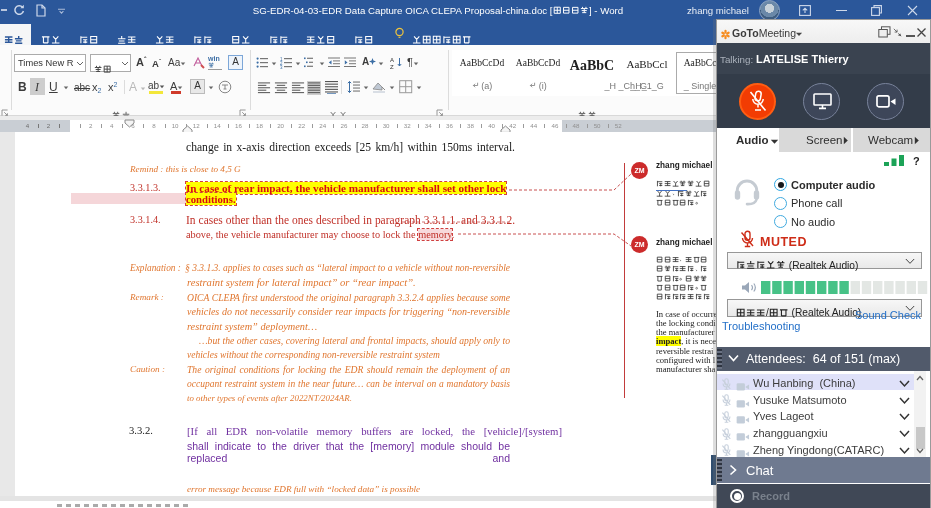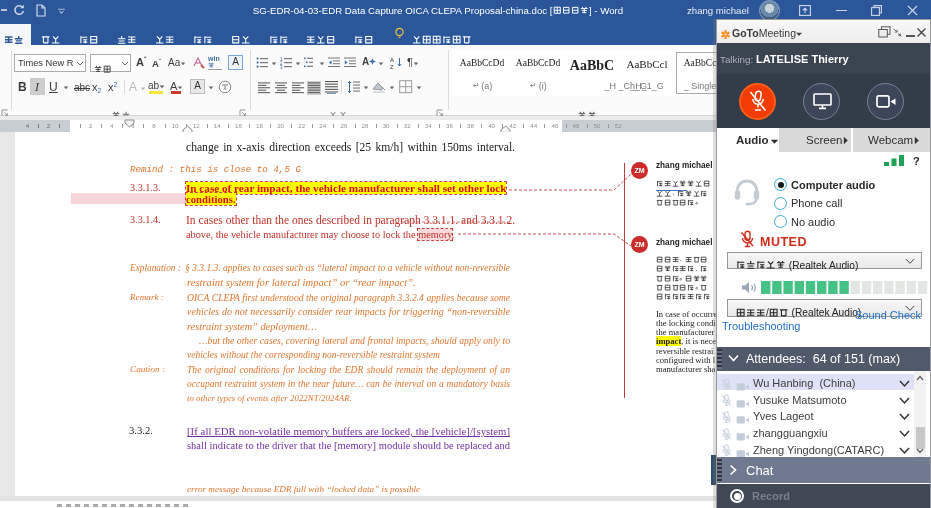--- a/index.html
+++ b/index.html
@@ -403,21 +403,21 @@
   </svg>
 <svg style="position:absolute;left:500px;top:125px" width="11" height="8" viewBox="0 0 11 8">
     <path d="M5.5 1L10 5v2.4H1V5z" fill="#f5f5f5" stroke="#8a8a8a"></path>
   </svg>
 <div style="position:absolute;left:0;top:132px;width:716px;height:376px;background:#e8e8e8"></div>
 <div style="position:absolute;left:0;top:496px;width:716px;height:5px;background:#e4e4e4"></div>
 <div style="position:absolute;left:0;top:501px;width:716px;height:7px;background:#ffffff"></div>
 <div style="position:absolute;left:57px;top:503.5px;width:135px;height:3px;background:repeating-linear-gradient(90deg,#aaa 0 5px,#fff 5px 9px)"></div>
 <div style="position:absolute;left:15px;top:132px;width:701px;height:364px;background:#ffffff;overflow:hidden">
     <div style="position:absolute;left:171.0px;top:8.8px;font-family:'Liberation Serif',serif;font-size:11.60px;color:#1a1a1a;width:329.0px;text-align:justify;text-align-last:justify;">change in x-axis direction exceeds [25 km/h] within 150ms interval.</div>
-    <div style="position:absolute;left:115.0px;top:32.0px;font-family:Liberation Mono, monospace;font-size:9.20px;color:#e0762f;white-space:nowrap;"><i>Remind : this is close to 4,5 G</i></div>
+    <div style="position:absolute;left:115.0px;top:32.0px;font-family:Liberation Serif, serif;font-size:9.20px;color:#e0762f;white-space:nowrap;"><i>Remind : this is close to 4,5 G</i></div>
     <div style="position:absolute;left:115.0px;top:50.0px;font-family:'Liberation Serif',serif;font-size:10.20px;color:#c03028;white-space:nowrap;">3.3.1.3.</div>
     <div style="position:absolute;left:56px;top:60.5px;width:115px;height:11px;background:#f5d6d9"></div>
     <div style="position:absolute;left:171.0px;top:49.5px;font-family:'Liberation Serif',serif;font-size:11.18px;color:#d80f0f;white-space:nowrap;"><span style="background:#ffff00;outline:1px dashed #d04040"><b>In case of rear impact, the vehicle manufacturer shall set other lock</b></span></div>
     <div style="position:absolute;left:171.0px;top:61.0px;font-family:'Liberation Serif',serif;font-size:10.70px;color:#d80f0f;white-space:nowrap;"><span style="background:#ffff00;outline:1px dashed #d04040"><b>conditions.</b></span></div>
     <div style="position:absolute;left:115.0px;top:82.0px;font-family:'Liberation Serif',serif;font-size:10.20px;color:#c03028;white-space:nowrap;">3.3.1.4.</div>
     <div style="position:absolute;left:171.0px;top:82.0px;font-family:'Liberation Serif',serif;font-size:11.46px;color:#c03028;width:329.0px;text-align:justify;text-align-last:justify;">In cases other than the ones described in paragraph 3.3.1.1. and 3.3.1.2.</div>
     <div style="position:absolute;left:171.0px;top:96.5px;font-family:'Liberation Serif',serif;font-size:10.30px;color:#c03028;white-space:nowrap;">above, the vehicle manufacturer may choose to lock the <span style="background:#f7d9dc;outline:1px dashed #d04040">memory</span>.</div>
     <div style="position:absolute;left:115.0px;top:130.5px;font-family:'Liberation Serif',serif;font-size:9.30px;color:#e0762f;white-space:nowrap;"><i>Explanation :</i></div>
     <div style="position:absolute;left:170.0px;top:130.5px;font-family:'Liberation Serif',serif;font-size:9.47px;color:#e0762f;width:325.0px;text-align:justify;text-align-last:justify;"><i>§ 3.3.1.3. applies to cases such as “lateral impact to a vehicle without non-reversible</i></div>
     <div style="position:absolute;left:172.0px;top:145.0px;font-family:'Liberation Serif',serif;font-size:10.60px;color:#e0762f;white-space:nowrap;"><i>restraint system for lateral impact” or “rear impact”.</i></div>
@@ -425,22 +425,22 @@
     <div style="position:absolute;left:172.0px;top:159.5px;font-family:'Liberation Serif',serif;font-size:9.60px;color:#e0762f;width:323.0px;text-align:justify;text-align-last:justify;"><i>OICA CLEPA first understood the original paragraph 3.3.2.4 applies because some</i></div>
     <div style="position:absolute;left:172.0px;top:174.0px;font-family:'Liberation Serif',serif;font-size:10.03px;color:#e0762f;width:323.0px;text-align:justify;text-align-last:justify;"><i>vehicles do not necessarily consider rear impacts for triggering “non-reversible</i></div>
     <div style="position:absolute;left:172.0px;top:188.5px;font-family:'Liberation Serif',serif;font-size:10.30px;color:#e0762f;white-space:nowrap;"><i>restraint system” deployment…</i></div>
     <div style="position:absolute;left:184.0px;top:203.0px;font-family:'Liberation Serif',serif;font-size:9.67px;color:#e0762f;width:311.0px;text-align:justify;text-align-last:justify;"><i>…but the other cases, covering lateral and frontal impacts, should apply only to</i></div>
     <div style="position:absolute;left:172.0px;top:218.0px;font-family:'Liberation Serif',serif;font-size:9.50px;color:#e0762f;white-space:nowrap;"><i>vehicles without the corresponding non-reversible restraint system</i></div>
     <div style="position:absolute;left:115.0px;top:232.0px;font-family:'Liberation Serif',serif;font-size:9.20px;color:#e0762f;white-space:nowrap;"><i>Caution :</i></div>
     <div style="position:absolute;left:172.0px;top:232.0px;font-family:'Liberation Serif',serif;font-size:9.64px;color:#e0762f;width:323.0px;text-align:justify;text-align-last:justify;"><i>The original conditions for locking the EDR should remain the deployment of an</i></div>
     <div style="position:absolute;left:172.0px;top:246.5px;font-family:'Liberation Serif',serif;font-size:9.49px;color:#e0762f;width:323.0px;text-align:justify;text-align-last:justify;"><i>occupant restraint system in the near future… can be interval on a mandatory basis</i></div>
     <div style="position:absolute;left:172.0px;top:261.0px;font-family:'Liberation Serif',serif;font-size:8.90px;color:#e0762f;white-space:nowrap;"><i>to other types of events after 2022NT/2024AR.</i></div>
     <div style="position:absolute;left:114.0px;top:293.0px;font-family:'Liberation Serif',serif;font-size:10.60px;color:#1a1a1a;white-space:nowrap;">3.3.2.</div>
-    <div style="position:absolute;left:172.0px;top:293.0px;font-family:'Liberation Serif',serif;font-size:10.77px;color:#7030a0;width:323.0px;text-align:justify;text-align-last:justify;text-decoration:underline;">[If all EDR non-volatile memory buffers are locked, the [vehicle]/[system]</div>
-    <div style="position:absolute;left:172.0px;top:307.5px;font-family:Liberation Serif, serif;font-size:10.51px;color:#7030a0;width:323.0px;text-align:justify;text-align-last:justify;">shall indicate to the driver that the [memory] module should be replaced and</div>
+    <div style="position:absolute;left:172.0px;top:293.0px;font-family:'Liberation Serif',serif;font-size:10.77px;color:#7030a0;width:375px;text-align:justify;text-align-last:justify;">[If all EDR non-volatile memory buffers are locked, the [vehicle]/[system]</div>
+    <div style="position:absolute;left:172.0px;top:307.5px;font-family:Liberation Sans, sans-serif;font-size:10.51px;color:#7030a0;width:323.0px;text-align:justify;text-align-last:justify;">shall indicate to the driver that the [memory] module should be replaced and</div>
     <div style="position:absolute;left:172.0px;top:352.0px;font-family:'Liberation Serif',serif;font-size:9.20px;color:#e0762f;white-space:nowrap;"><i>error message because EDR full with “locked data” is possible</i></div>
     <svg style="position:absolute;left:0;top:0" width="701" height="364">
       <path d="M494 58L599 58L616 42" stroke="#c85050" stroke-width="1" fill="none" stroke-dasharray="3,2"></path>
       <path d="M443 102L599 102L616 114" stroke="#c85050" stroke-width="1" fill="none" stroke-dasharray="3,2"></path>
       <path d="M387 90h110" stroke="#c85050" stroke-width="0.8" fill="none" stroke-dasharray="3,2"></path>
     </svg>
     <div style="position:absolute;left:608.5px;top:31px;width:1.6px;height:235px;background:#c23b3b"></div>
     <div style="position:absolute;left:696px;top:323px;width:5px;height:30px;background:#2f4d6e"></div>
     <div style="position:absolute;left:616px;top:30px;width:17px;height:17px;border-radius:50%;background:#cc2b2b;color:#fff;font-size:7px;font-weight:bold;text-align:center;line-height:17px">ZM</div>
     <div style="position:absolute;left:641px;top:29px;font-size:8.2px;font-weight:bold;color:#222">zhang michael</div>

